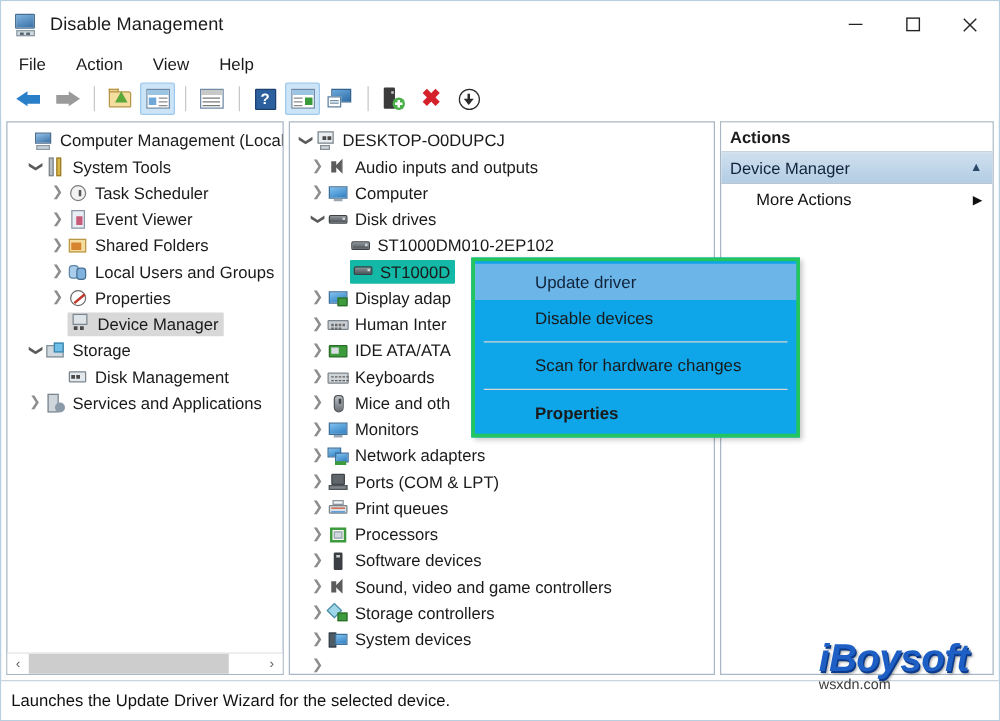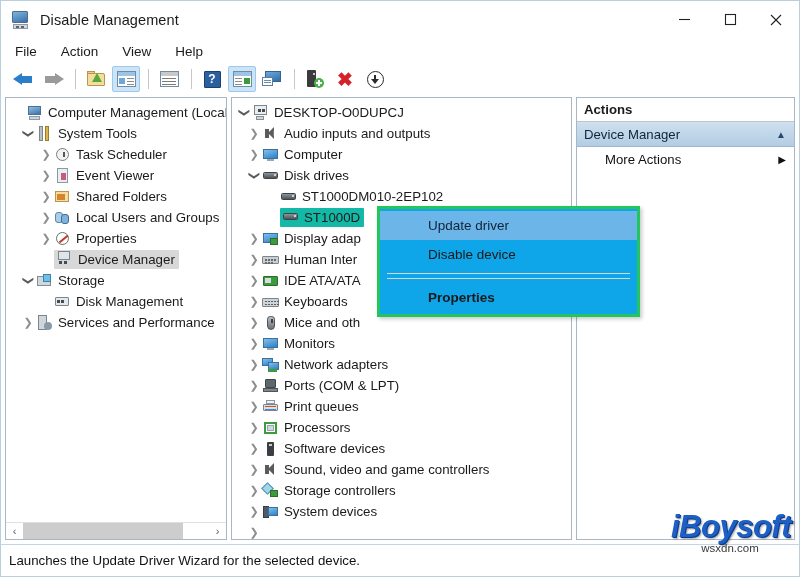--- a/index.html
+++ b/index.html
@@ -319,22 +319,22 @@
   
   .statusbar {
     position: absolute; left: 0; bottom: 0; width: 798px; height: 32px;
     background: #ffffff; border-top: 1px solid #c8d4de;
     display: flex; align-items: center; padding-left: 8px;
     font-size: 13.3px; color: #111;
   }
 
   
   .watermark {
-    position: absolute; right: 8px; bottom: 22px; z-index: 60;
-    text-align: center; pointer-events: none;
+    position: absolute; right: 24px; bottom: 22px; z-index: 60;
+    text-align: left; pointer-events: none;
   }
   .wm-logo {
     font-size: 31px; font-weight: bold; font-style: italic;
     color: #1d5fc4; letter-spacing: -0.5px; line-height: .95;
     text-shadow: 1px 1px 0 #0b3a8a, 2px 2px 2px rgba(0,0,0,.35);
   }
   .wm-sub { font-size: 11.5px; color: #3a3a3a; margin-top: 1px; margin-right: 2px; }
 </style>
 </head>
 <body>
@@ -541,21 +541,21 @@
               <span class="lbl">Disk Management</span>
             </span>
           </div>
           <div class="node d1">
             <span class="chev">❯</span>
             <span class="hit">
               <span class="ic ic-svc">
                 <span class="t"></span>
                 <span class="g"></span>
               </span>
-              <span class="lbl">Services and Performance</span>
+              <span class="lbl">Services and Applications</span>
             </span>
           </div>
         </div>
       <div class="hscroll">
         <div class="hs-arrow">‹</div>
         <div class="hs-track">
           <div class="hs-thumb"></div>
         </div>
         <div class="hs-arrow">›</div>
       </div>
@@ -775,22 +775,23 @@
       </div>
       <div class="act-item">
         <span>More Actions</span>
         <span class="caret">▶</span>
       </div>
     </div>
   </div>
 
   <div class="ctxmenu" id="ctxmenu">
       <div class="ctx-item hl">Update driver</div>
-      <div class="ctx-item">Disable device</div>
+      <div class="ctx-item">Disable devices</div>
       <div class="ctx-sep"></div>
+      <div class="ctx-item">Scan for hardware changes</div>
       <div class="ctx-sep"></div>
       <div class="ctx-item bold">Properties</div>
     </div>
 
   <div class="statusbar">
     <span>Launches the Update Driver Wizard for the selected device.</span>
   </div>
 
   <div class="watermark">
     <div class="wm-logo">iBoysoft</div>

